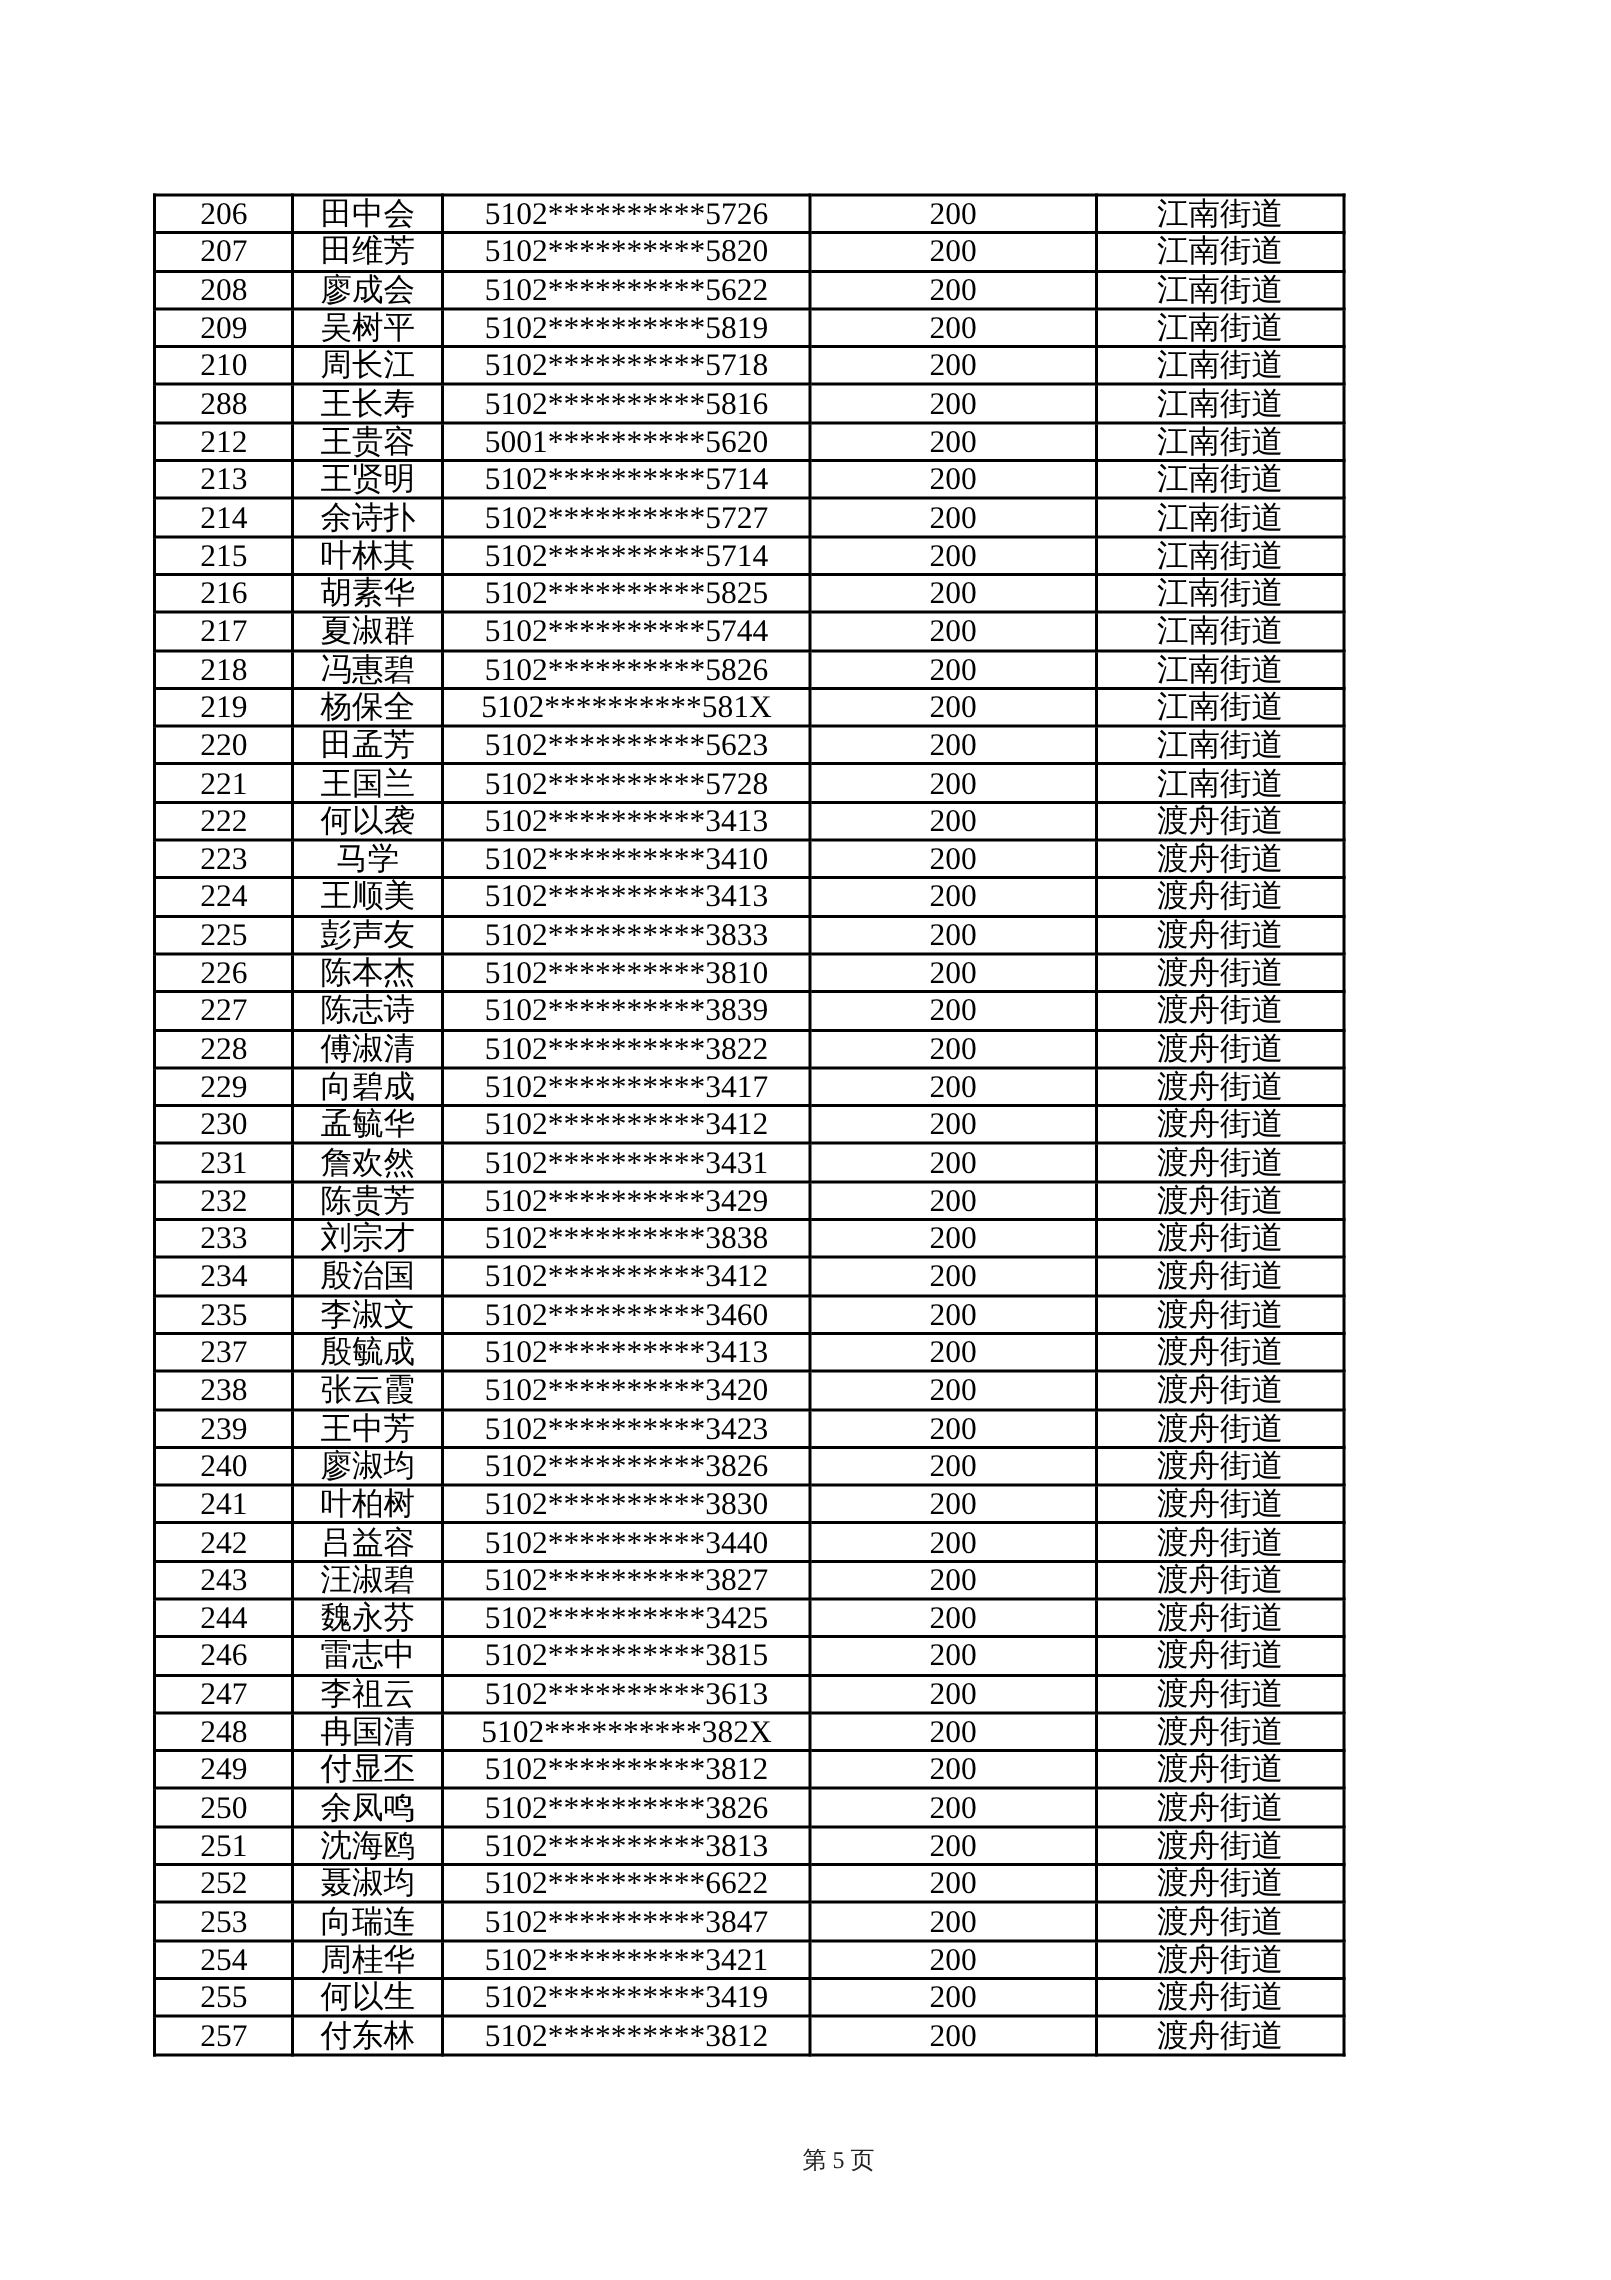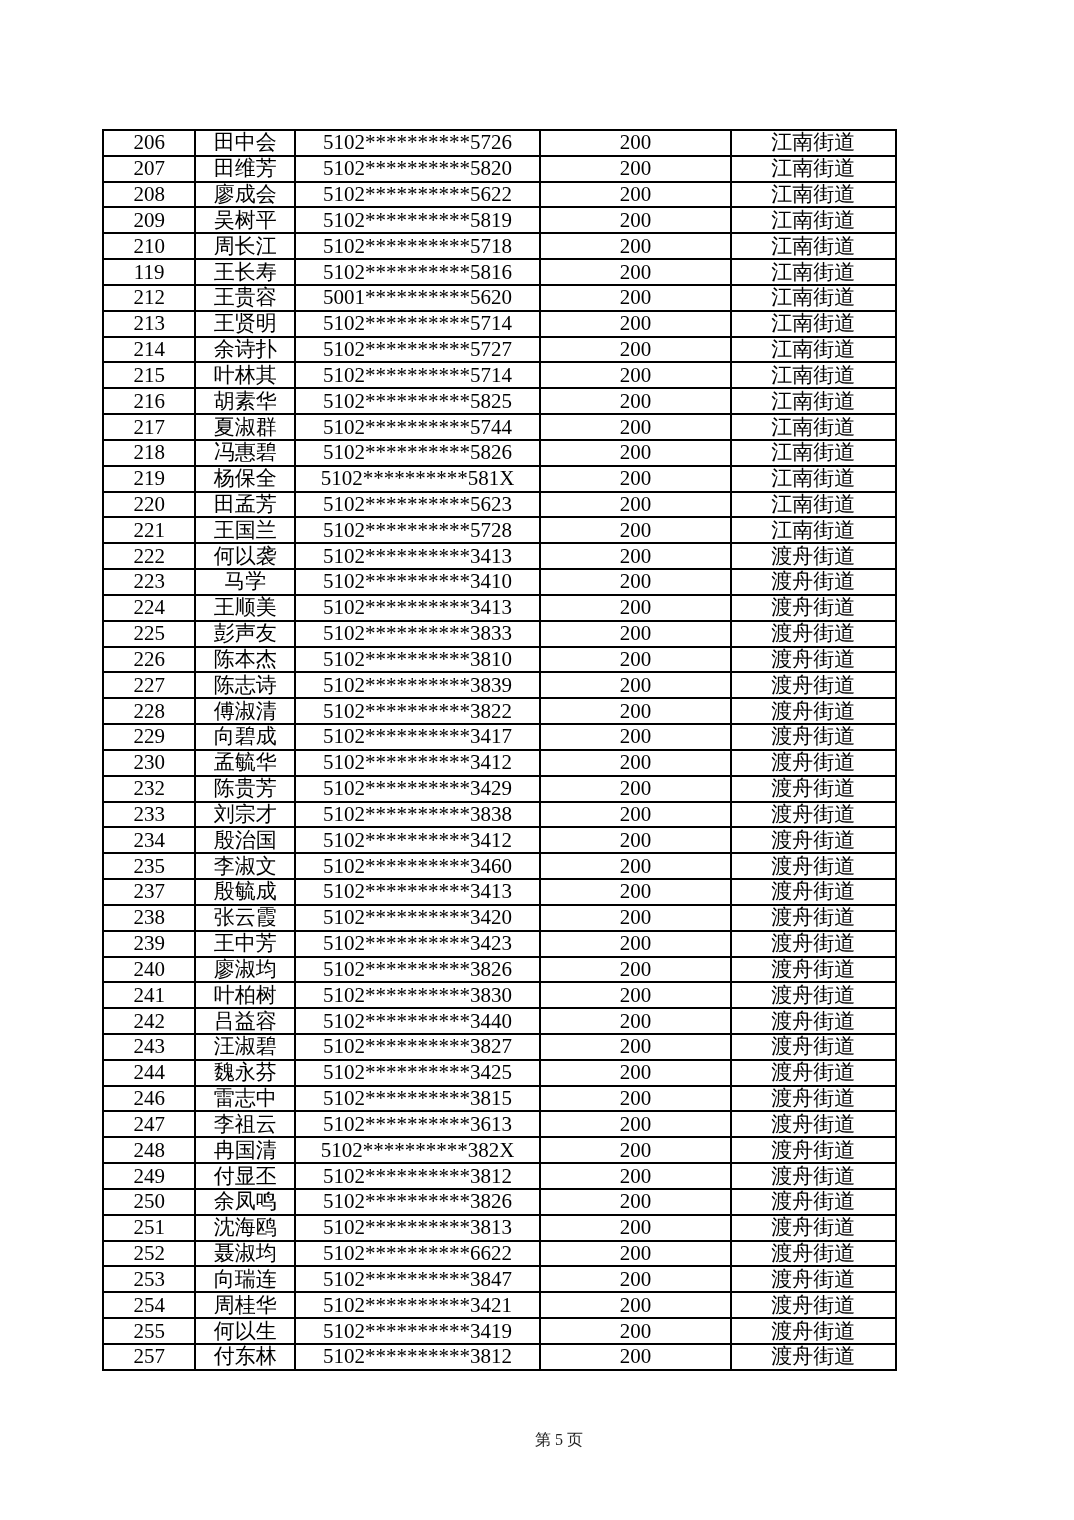--- a/index.html
+++ b/index.html
@@ -87,21 +87,21 @@
           <td>江南街道</td>
         </tr>
         <tr>
           <td>210</td>
           <td>周长江</td>
           <td>5102**********5718</td>
           <td>200</td>
           <td>江南街道</td>
         </tr>
         <tr>
-          <td>119</td>
+          <td>288</td>
           <td>王长寿</td>
           <td>5102**********5816</td>
           <td>200</td>
           <td>江南街道</td>
         </tr>
         <tr>
           <td>212</td>
           <td>王贵容</td>
           <td>5001**********5620</td>
           <td>200</td>
@@ -223,20 +223,27 @@
           <td>229</td>
           <td>向碧成</td>
           <td>5102**********3417</td>
           <td>200</td>
           <td>渡舟街道</td>
         </tr>
         <tr>
           <td>230</td>
           <td>孟毓华</td>
           <td>5102**********3412</td>
+          <td>200</td>
+          <td>渡舟街道</td>
+        </tr>
+        <tr>
+          <td>231</td>
+          <td>詹欢然</td>
+          <td>5102**********3431</td>
           <td>200</td>
           <td>渡舟街道</td>
         </tr>
         <tr>
           <td>232</td>
           <td>陈贵芳</td>
           <td>5102**********3429</td>
           <td>200</td>
           <td>渡舟街道</td>
         </tr>

